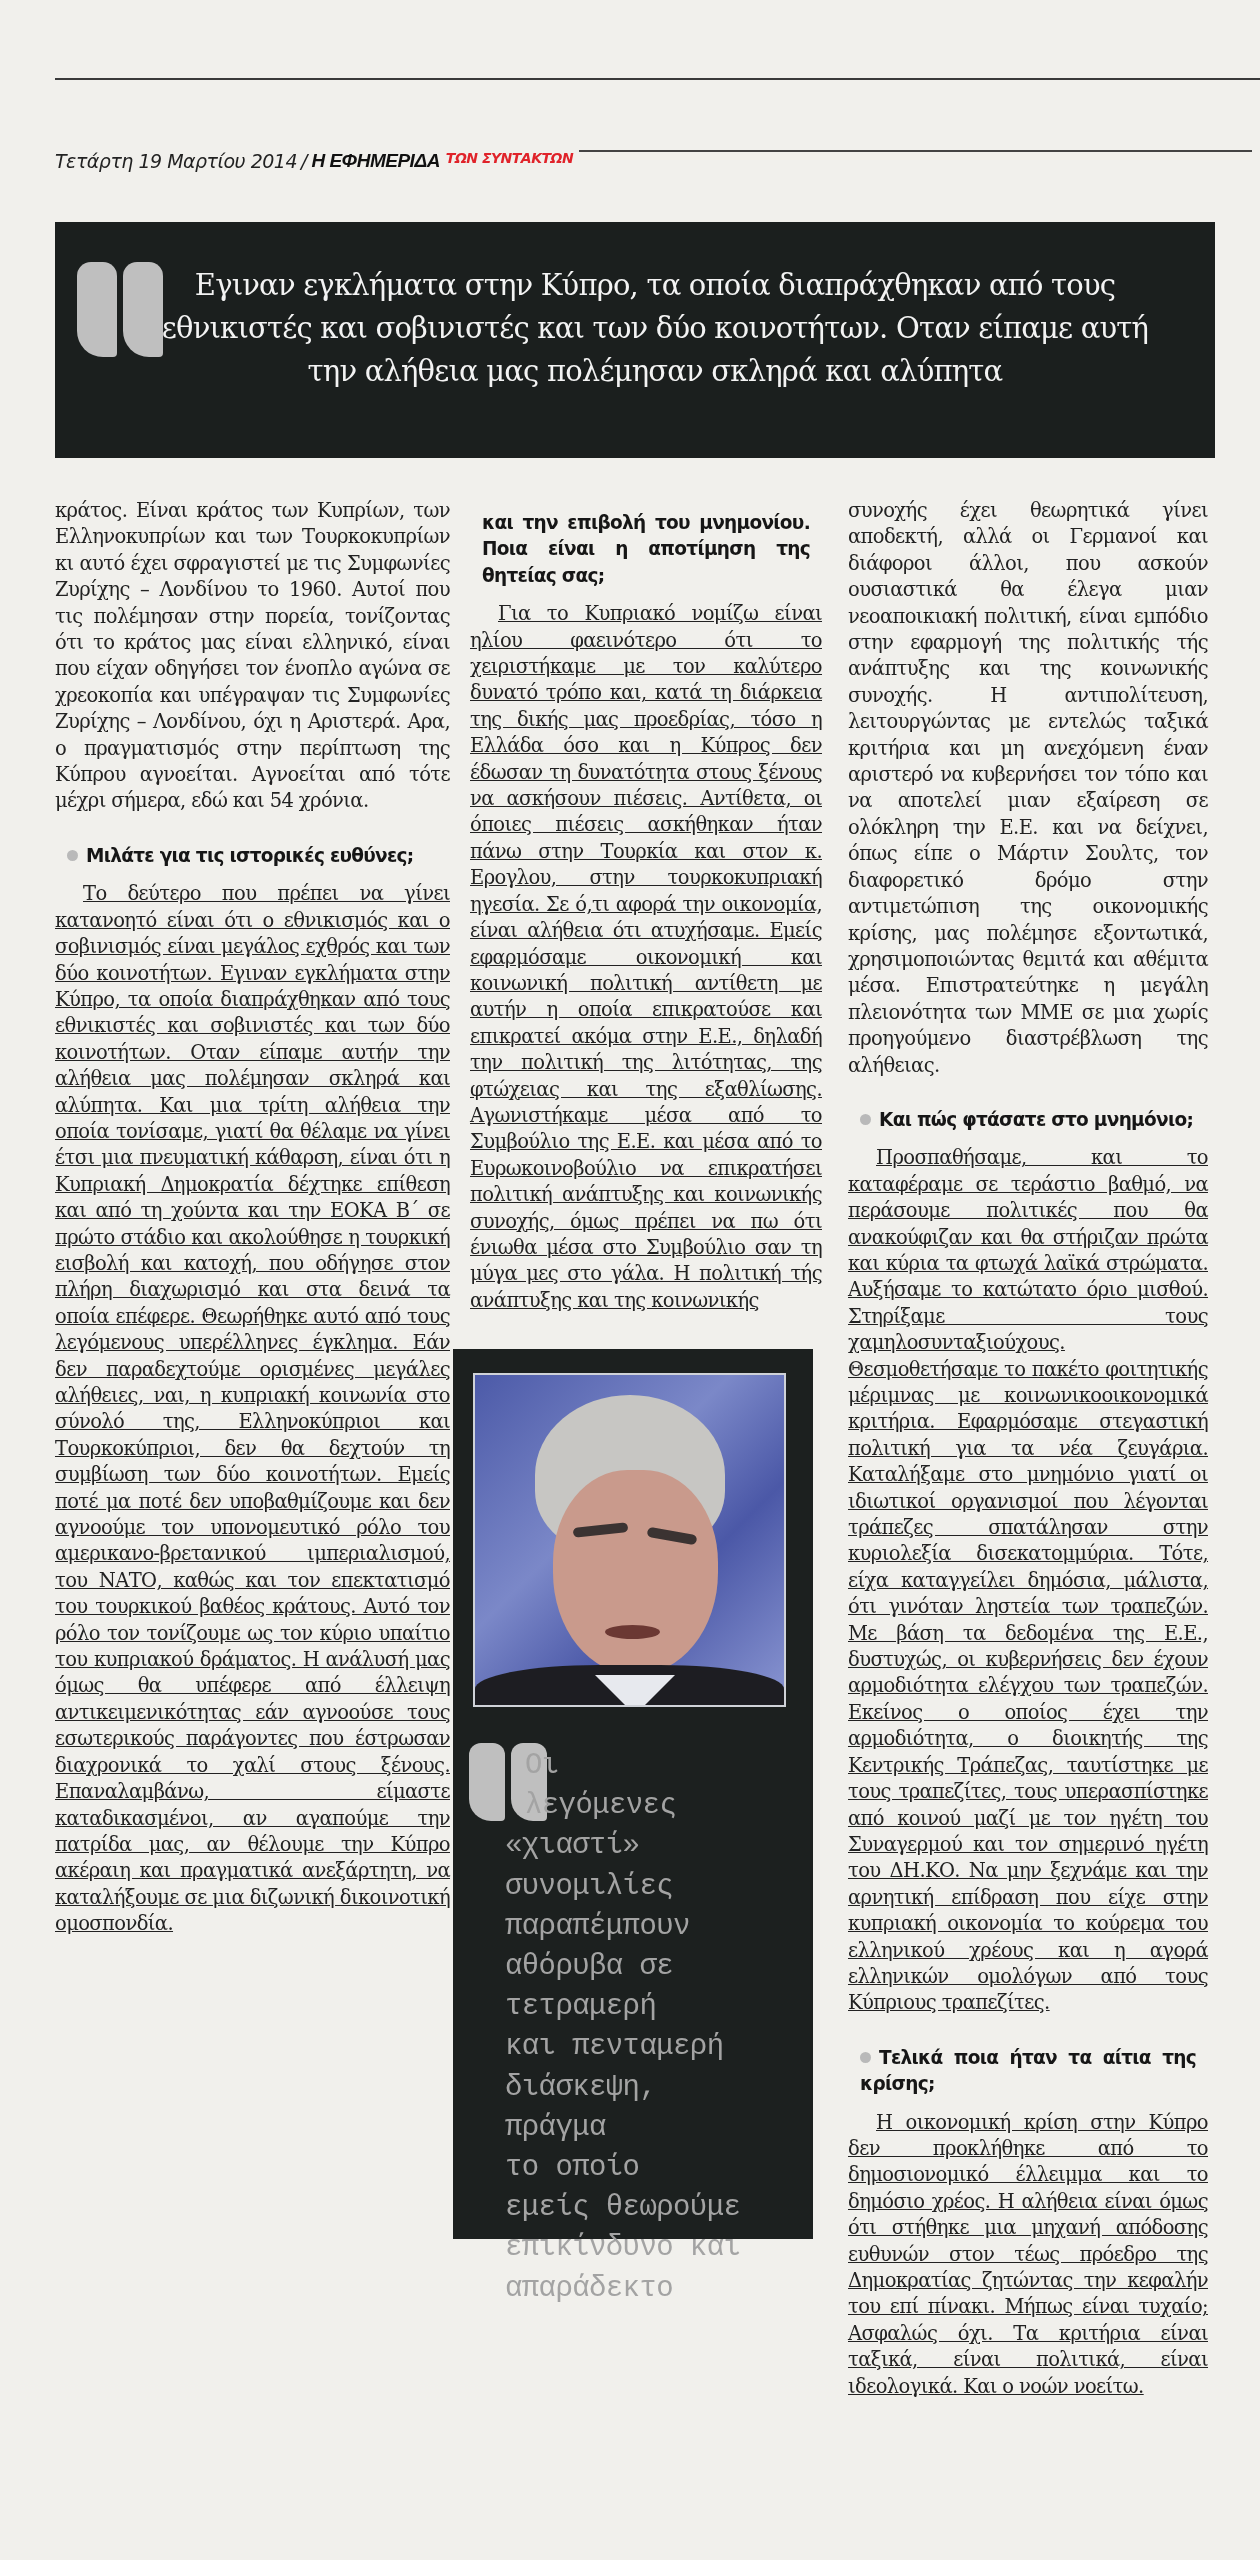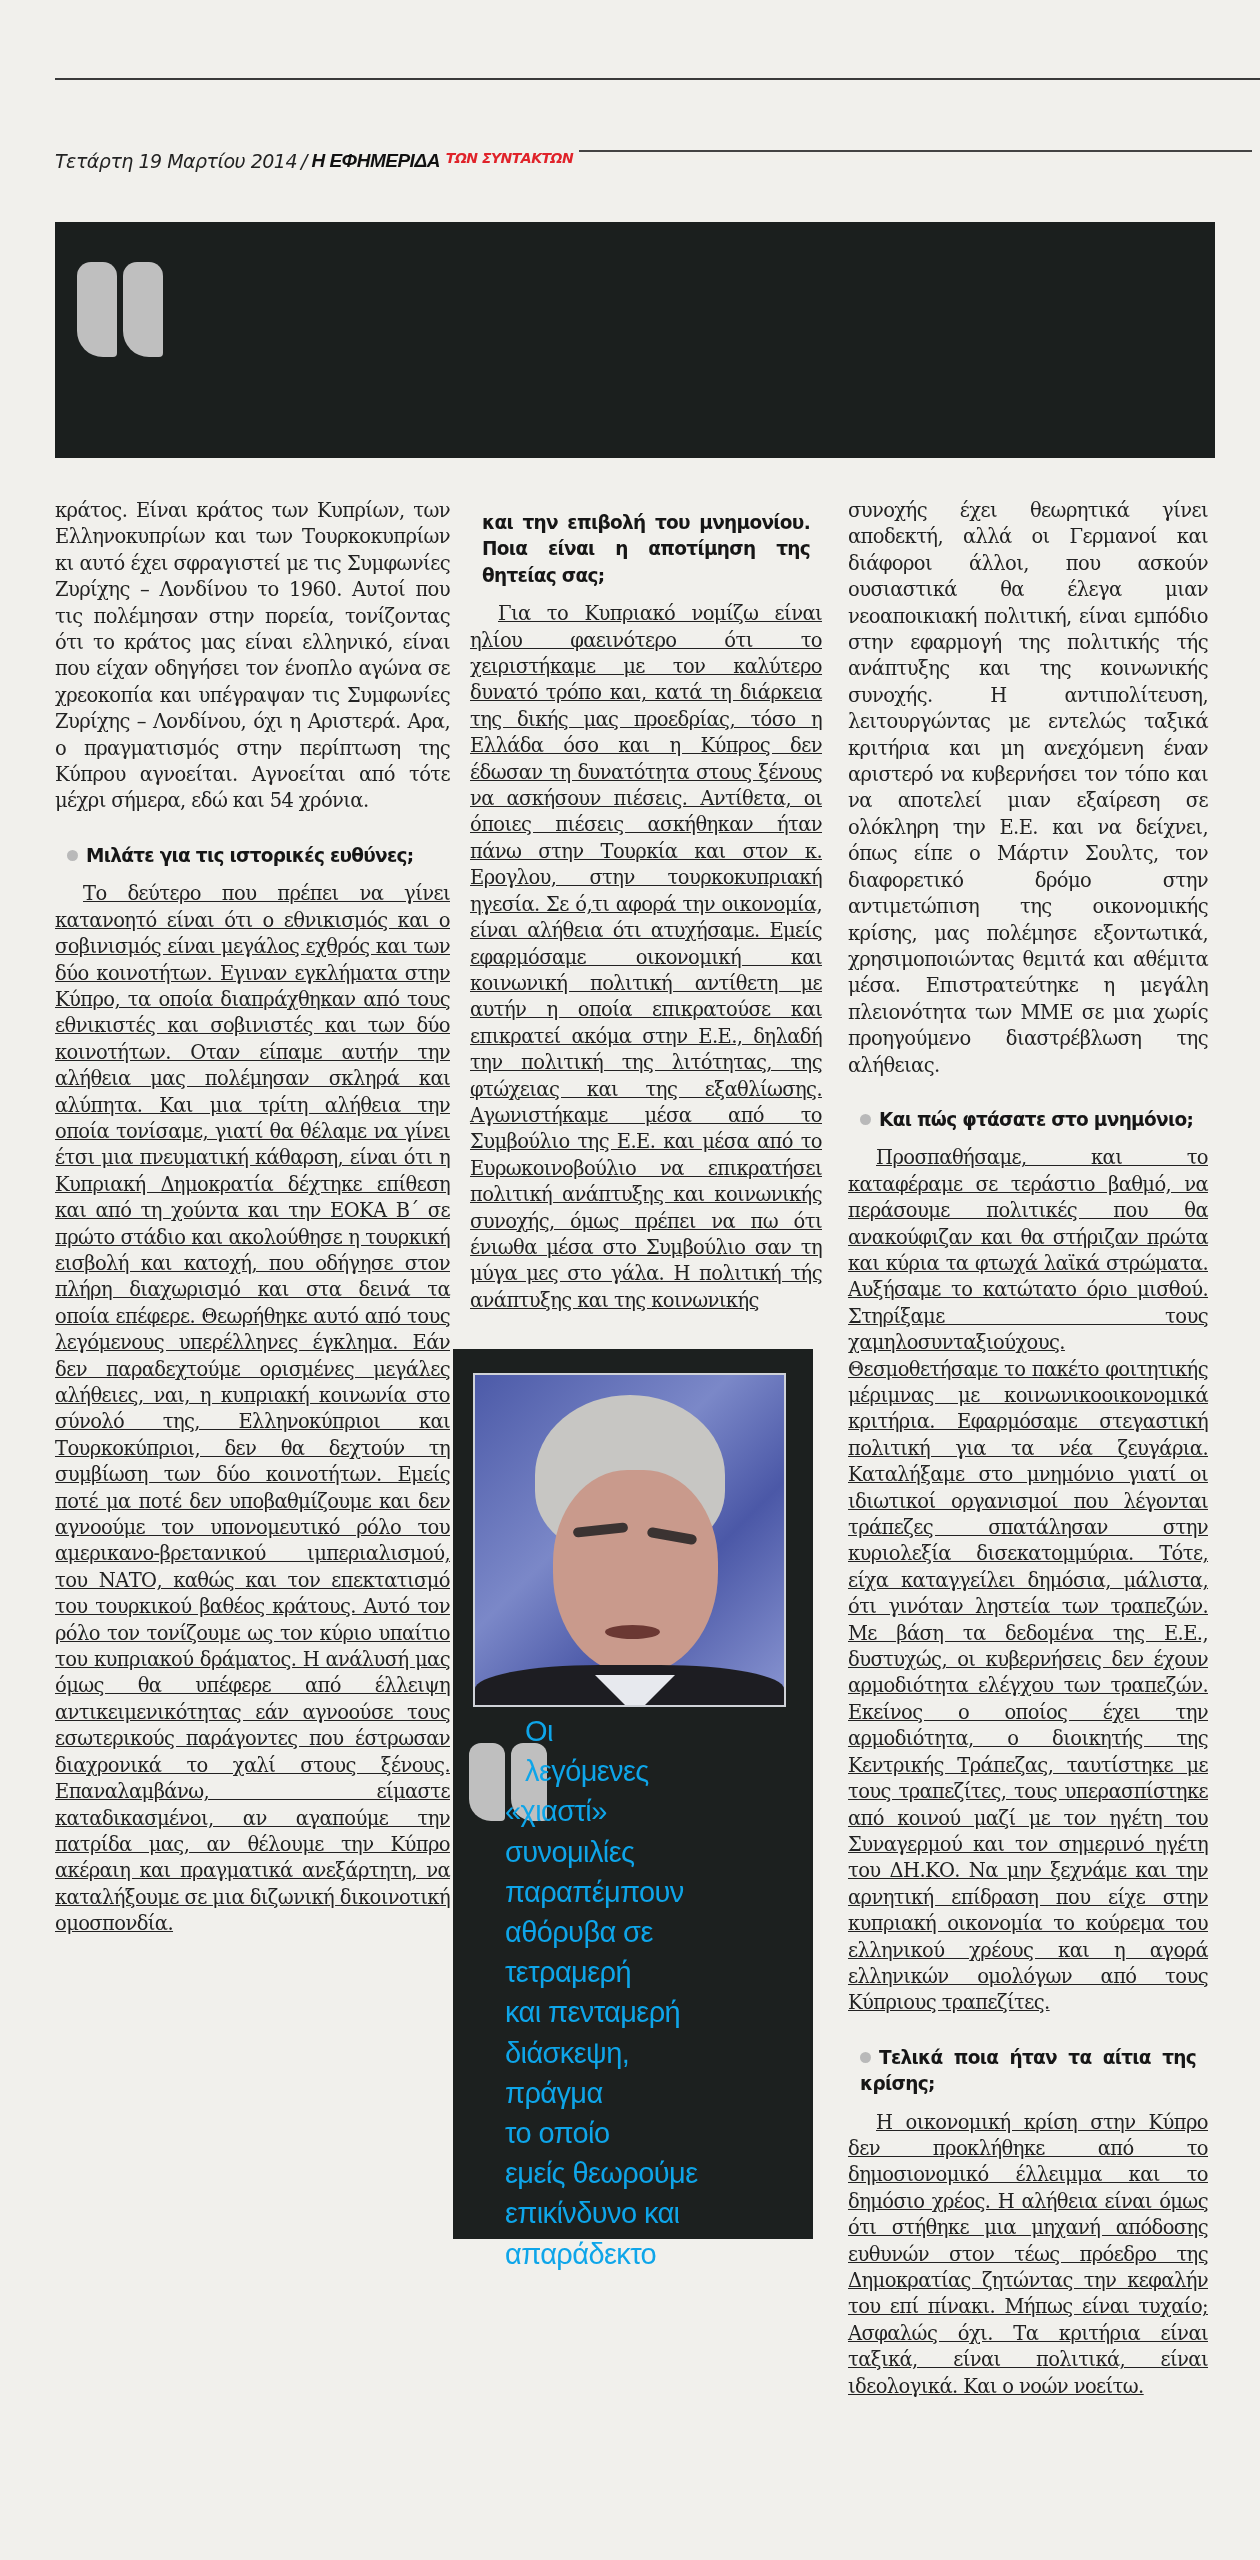--- a/index.html
+++ b/index.html
@@ -70,22 +70,22 @@
   .photo .hair { position: absolute; left: 60px; top: 20px; width: 190px; height: 160px; background: #c7c6c3; border-radius: 50% 50% 40% 40%; }
   .photo .face { position: absolute; left: 78px; top: 95px; width: 165px; height: 205px; background: #c99a8c; border-radius: 45% 45% 50% 50%; }
   .photo .brow1 { position: absolute; left: 98px; top: 150px; width: 55px; height: 10px; background: #3b3332; border-radius: 5px; transform: rotate(-6deg); }
   .photo .brow2 { position: absolute; left: 172px; top: 156px; width: 50px; height: 10px; background: #3b3332; border-radius: 5px; transform: rotate(10deg); }
   .photo .mouth { position: absolute; left: 130px; top: 250px; width: 55px; height: 14px; background: #6b3833; border-radius: 50%; }
   .photo .suit { position: absolute; left: 0; top: 290px; width: 309px; height: 60px; background: #1d1d22; border-radius: 40% 40% 0 0; }
   .photo .collar { position: absolute; left: 120px; top: 300px; width: 80px; height: 40px; background: #e7e9ee; clip-path: polygon(0 0,100% 0,50% 100%); }
   .photo-box .quote-mark { left: 16px; top: 394px; gap: 6px; }
   .photo-box .quote-mark span { width: 36px; height: 78px; border-radius: 12px 12px 4px 22px; }
   .photo-box .qtext {
-    position: absolute; left: 72px; top: 362px; width: 260px;
-    color: #0ea5e9; font-family: Liberation Sans, sans-serif; font-size: 29px; line-height: 40.2px;
+    position: absolute; left: 72px; top: 397px; width: 260px;
+    color: #a3a3a3; font-family: Liberation Mono, monospace; font-size: 29px; line-height: 40.2px;
     letter-spacing: -0.6px;
   }
   .photo-box .qtext div { white-space: nowrap; }
 </style>
 </head>
 <body>
 
 <div class="rule-top"></div>
 
 <div class="masthead">
@@ -94,20 +94,21 @@
   <span class="paper">Η ΕΦΗΜΕΡΙΔΑ</span>
   <span class="paper-red">ΤΩΝ ΣΥΝΤΑΚΤΩΝ</span>
   <span class="line"></span>
 </div>
 
 <div class="pullquote-top">
   <div class="quote-mark">
       <span></span>
       <span></span>
     </div>
+  <div class="qtext">Εγιναν εγκλήματα στην Κύπρο, τα οποία διαπράχθηκαν από τους εθνικιστές και σοβινιστές και των δύο κοινοτήτων. Οταν είπαμε αυτή την αλήθεια μας πολέμησαν σκληρά και αλύπητα</div>
 </div>
 
 <div class="col col1">
   <p>κράτος. Είναι κράτος των Κυπρίων, των Ελληνοκυπρίων και των Τουρκοκυπρίων κι αυτό έχει σφραγιστεί με τις Συμφωνίες Ζυρίχης – Λονδίνου το 1960. Αυτοί που τις πολέμησαν στην πορεία, τονίζοντας ότι το κράτος μας είναι ελληνικό, είναι που είχαν οδηγήσει τον ένοπλο αγώνα σε χρεοκοπία και υπέγραψαν τις Συμφωνίες Ζυρίχης – Λονδίνου, όχι η Αριστερά. Αρα, ο πραγματισμός στην περίπτωση της Κύπρου αγνοείται. Αγνοείται από τότε μέχρι σήμερα, εδώ και 54 χρόνια.</p>
   <p class="q gap"><span class="bullet"></span><span>Μιλάτε για τις ιστορικές ευθύνες;</span></p>
   <p class="ind">Το δεύτερο που πρέπει να γίνει κατανοητό είναι ότι ο εθνικισμός και ο σοβινισμός είναι μεγάλος εχθρός και των δύο κοινοτήτων. Εγιναν εγκλήματα στην Κύπρο, τα οποία διαπράχθηκαν από τους εθνικιστές και σοβινιστές και των δύο κοινοτήτων. Οταν είπαμε αυτήν την αλήθεια μας πολέμησαν σκληρά και αλύπητα. Και μια τρίτη αλήθεια την οποία τονίσαμε, γιατί θα θέλαμε να γίνει έτσι μια πνευματική κάθαρση, είναι ότι η Κυπριακή Δημοκρατία δέχτηκε επίθεση και από τη χούντα και την ΕΟΚΑ Β΄ σε πρώτο στάδιο και ακολούθησε η τουρκική εισβολή και κατοχή, που οδήγησε στον πλήρη διαχωρισμό και στα δεινά τα οποία επέφερε. Θεωρήθηκε αυτό από τους λεγόμενους υπερέλληνες έγκλημα. Εάν δεν παραδεχτούμε ορισμένες μεγάλες αλήθειες, ναι, η κυπριακή κοινωνία στο σύνολό της, Ελληνοκύπριοι και Τουρκοκύπριοι, δεν θα δεχτούν τη συμβίωση των δύο κοινοτήτων. Εμείς ποτέ μα ποτέ δεν υποβαθμίζουμε και δεν αγνοούμε τον υπονομευτικό ρόλο του αμερικανο-βρετανικού ιμπεριαλισμού, του ΝΑΤΟ, καθώς και τον επεκτατισμό του τουρκικού βαθέος κράτους. Αυτό τον ρόλο τον τονίζουμε ως τον κύριο υπαίτιο του κυπριακού δράματος. Η ανάλυσή μας όμως θα υπέφερε από έλλειψη αντικειμενικότητας εάν αγνοούσε τους εσωτερικούς παράγοντες που έστρωσαν διαχρονικά το χαλί στους ξένους. Επαναλαμβάνω, είμαστε καταδικασμένοι, αν αγαπούμε την πατρίδα μας, αν θέλουμε την Κύπρο ακέραιη και πραγματικά ανεξάρτητη, να καταλήξουμε σε μια διζωνική δικοινοτική ομοσπονδία.</p>
 </div>
 
 <div class="col col2">
   <p class="q">και την επιβολή του μνημονίου. Ποια είναι η αποτίμηση της θητείας σας;</p>

